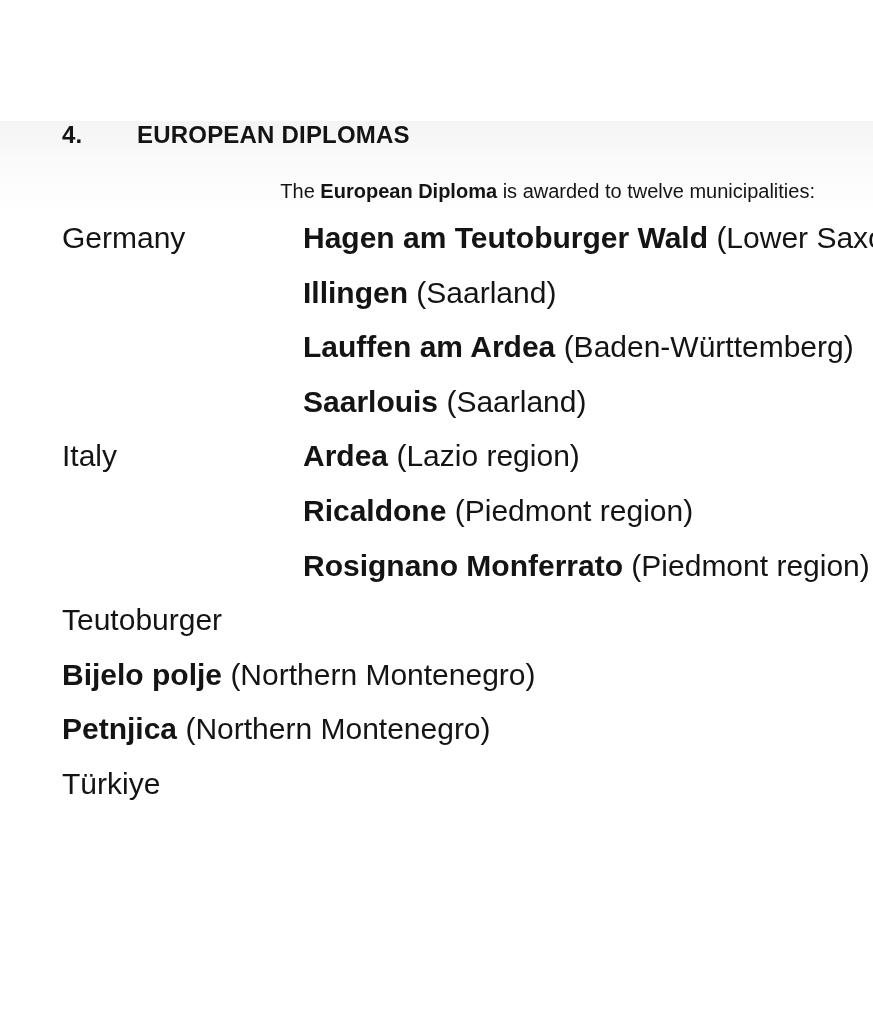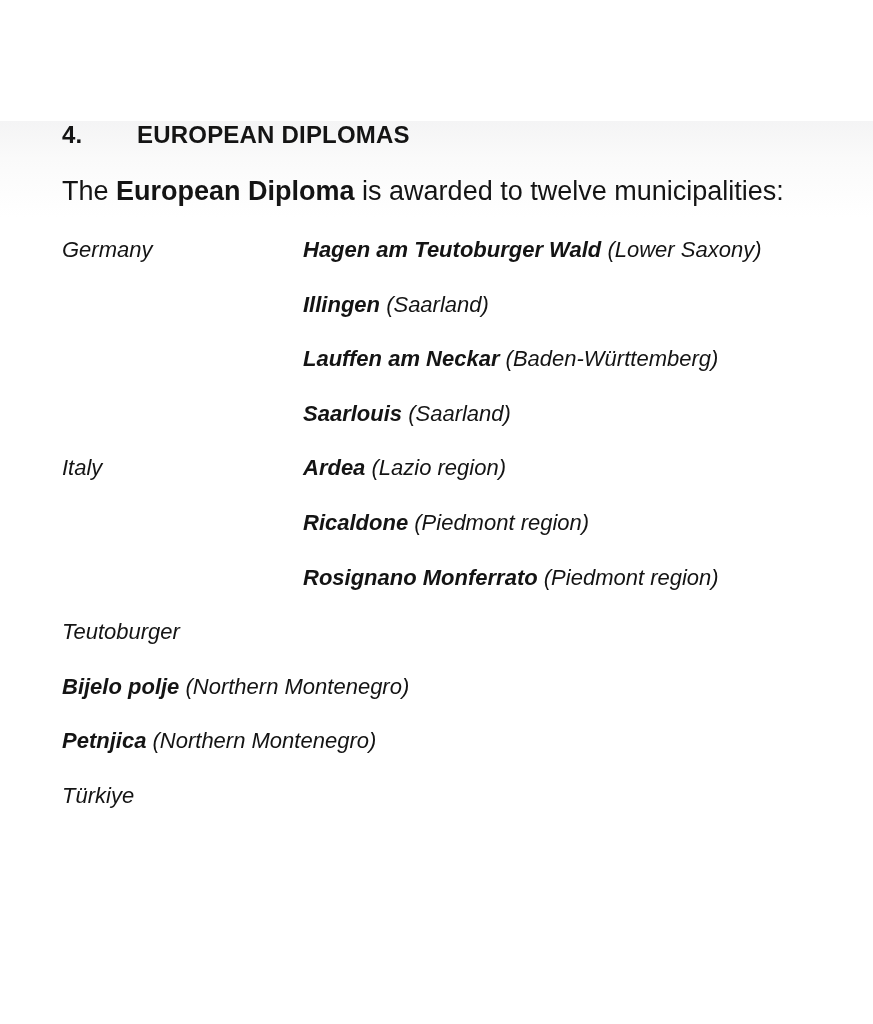--- a/index.html
+++ b/index.html
@@ -34,33 +34,33 @@
     display: flex;
     margin-top: 121px;
     font-size: 24px;
     line-height: 28px;
     font-weight: bold;
     letter-spacing: 0.2px;
   }
   .heading-number { width: 75px; flex: 0 0 75px; }
   .intro {
     margin-top: 28px;
-    font-size: 27px;
+    font-size: 20px;
     line-height: 28px;
+    text-align: right;
   }
   .b { font-weight: bold; }
   .diploma-list {
-    margin-top: 31px;
+    margin-top: 19px;
     display: grid;
     grid-template-columns: 241px 1fr;
     grid-auto-rows: 54.6px;
     align-items: start;
-    font-size: 22px;
+    font-size: 30px;
     line-height: 27px;
-    font-style: italic;
   }
   .country-cell { white-space: nowrap; }
   .entry-cell { white-space: nowrap; }
 </style>
 </head>
 <body>
 
 <div class="page">
   <div class="scan-shade"></div>
 
@@ -86,21 +86,21 @@
       </div>
 
       <div class="country-cell"></div>
       <div class="entry-cell">
         <span class="b">Illingen</span>
         <span>(Saarland)</span>
       </div>
 
       <div class="country-cell"></div>
       <div class="entry-cell">
-        <span class="b">Lauffen am Neckar</span>
+        <span class="b">Lauffen am Ardea</span>
         <span>(Baden-Württemberg)</span>
       </div>
 
       <div class="country-cell"></div>
       <div class="entry-cell">
         <span class="b">Saarlouis</span>
         <span>(Saarland)</span>
       </div>
 
       <div class="country-cell">Italy</div>

